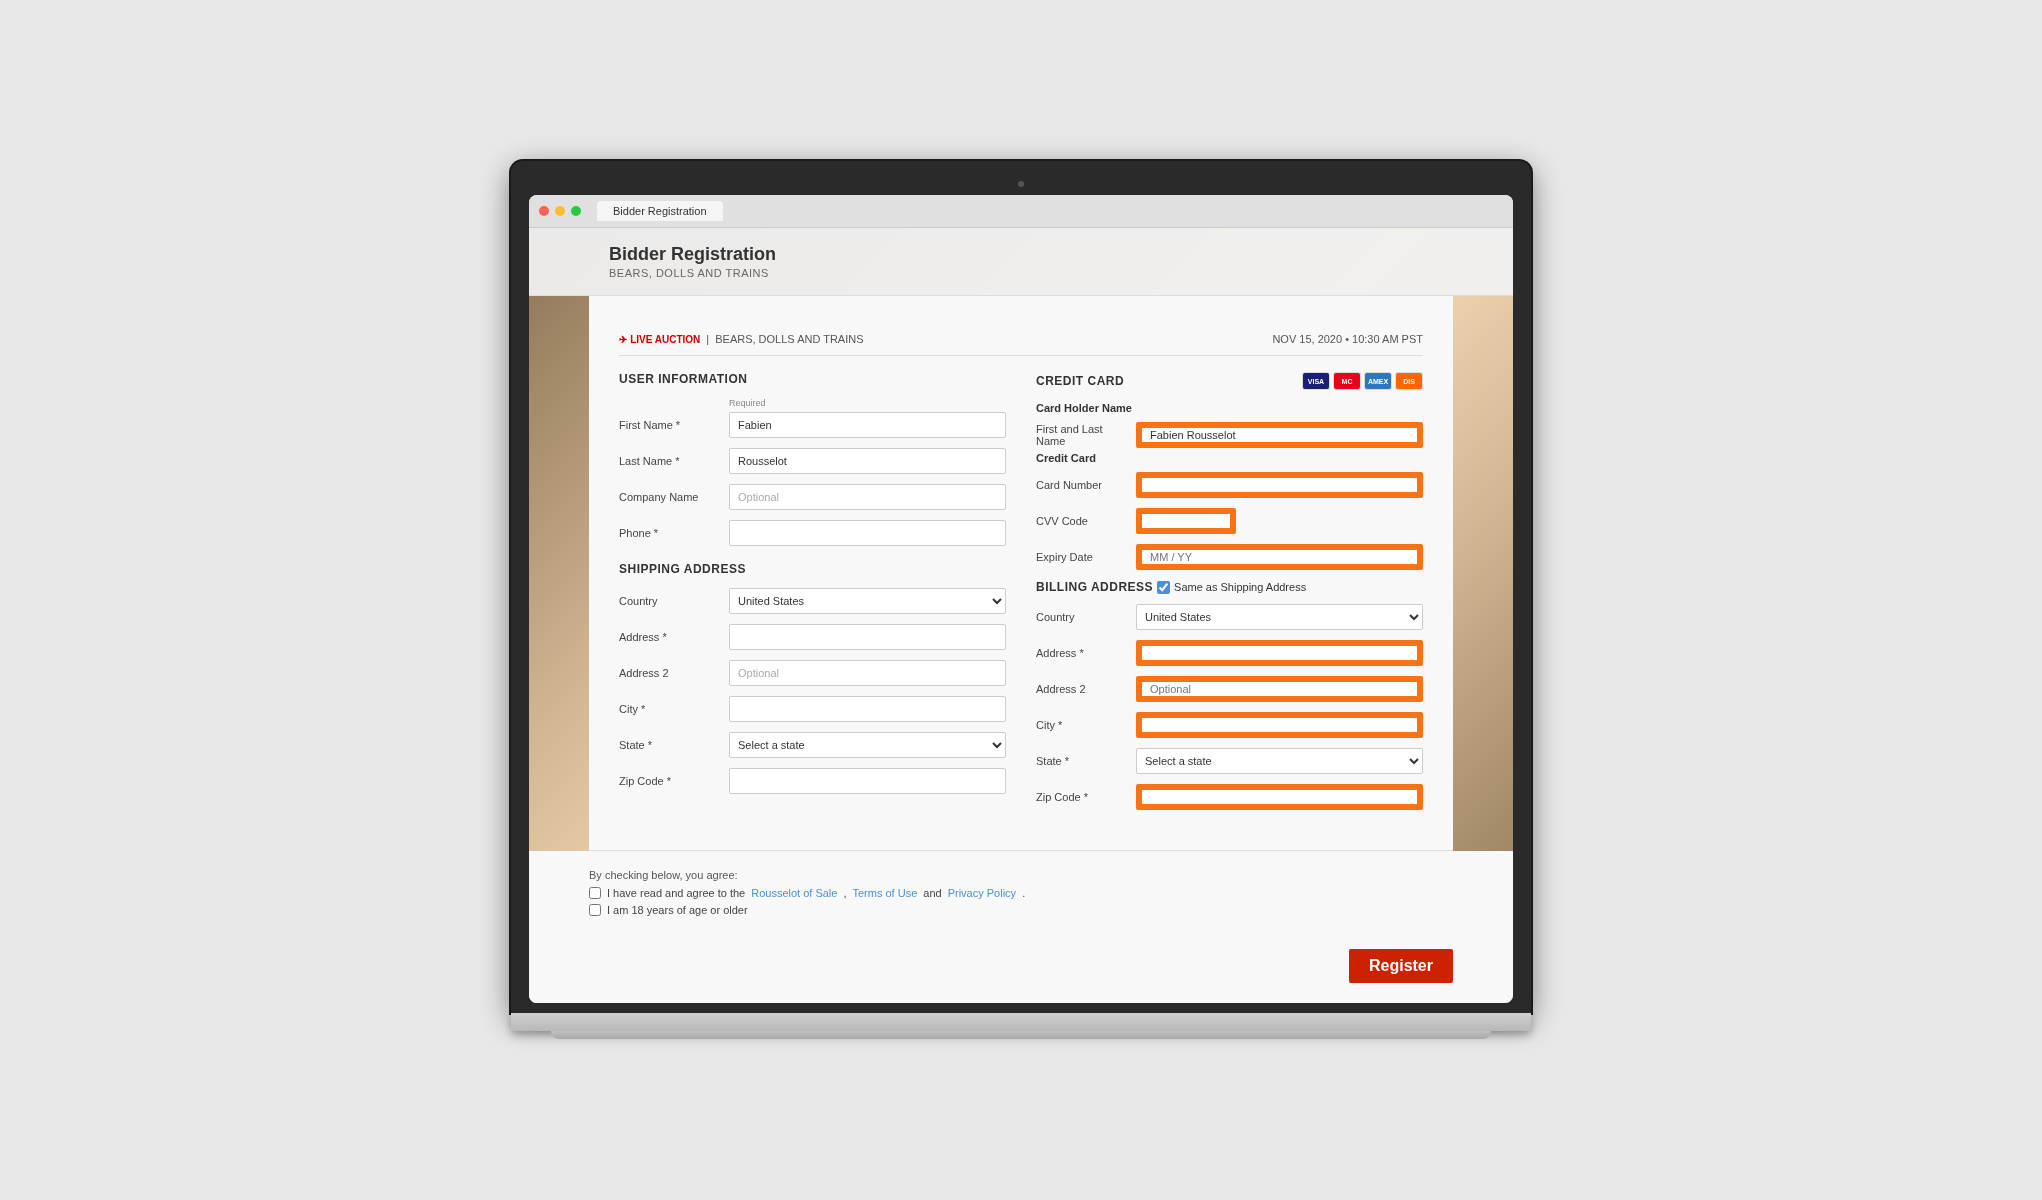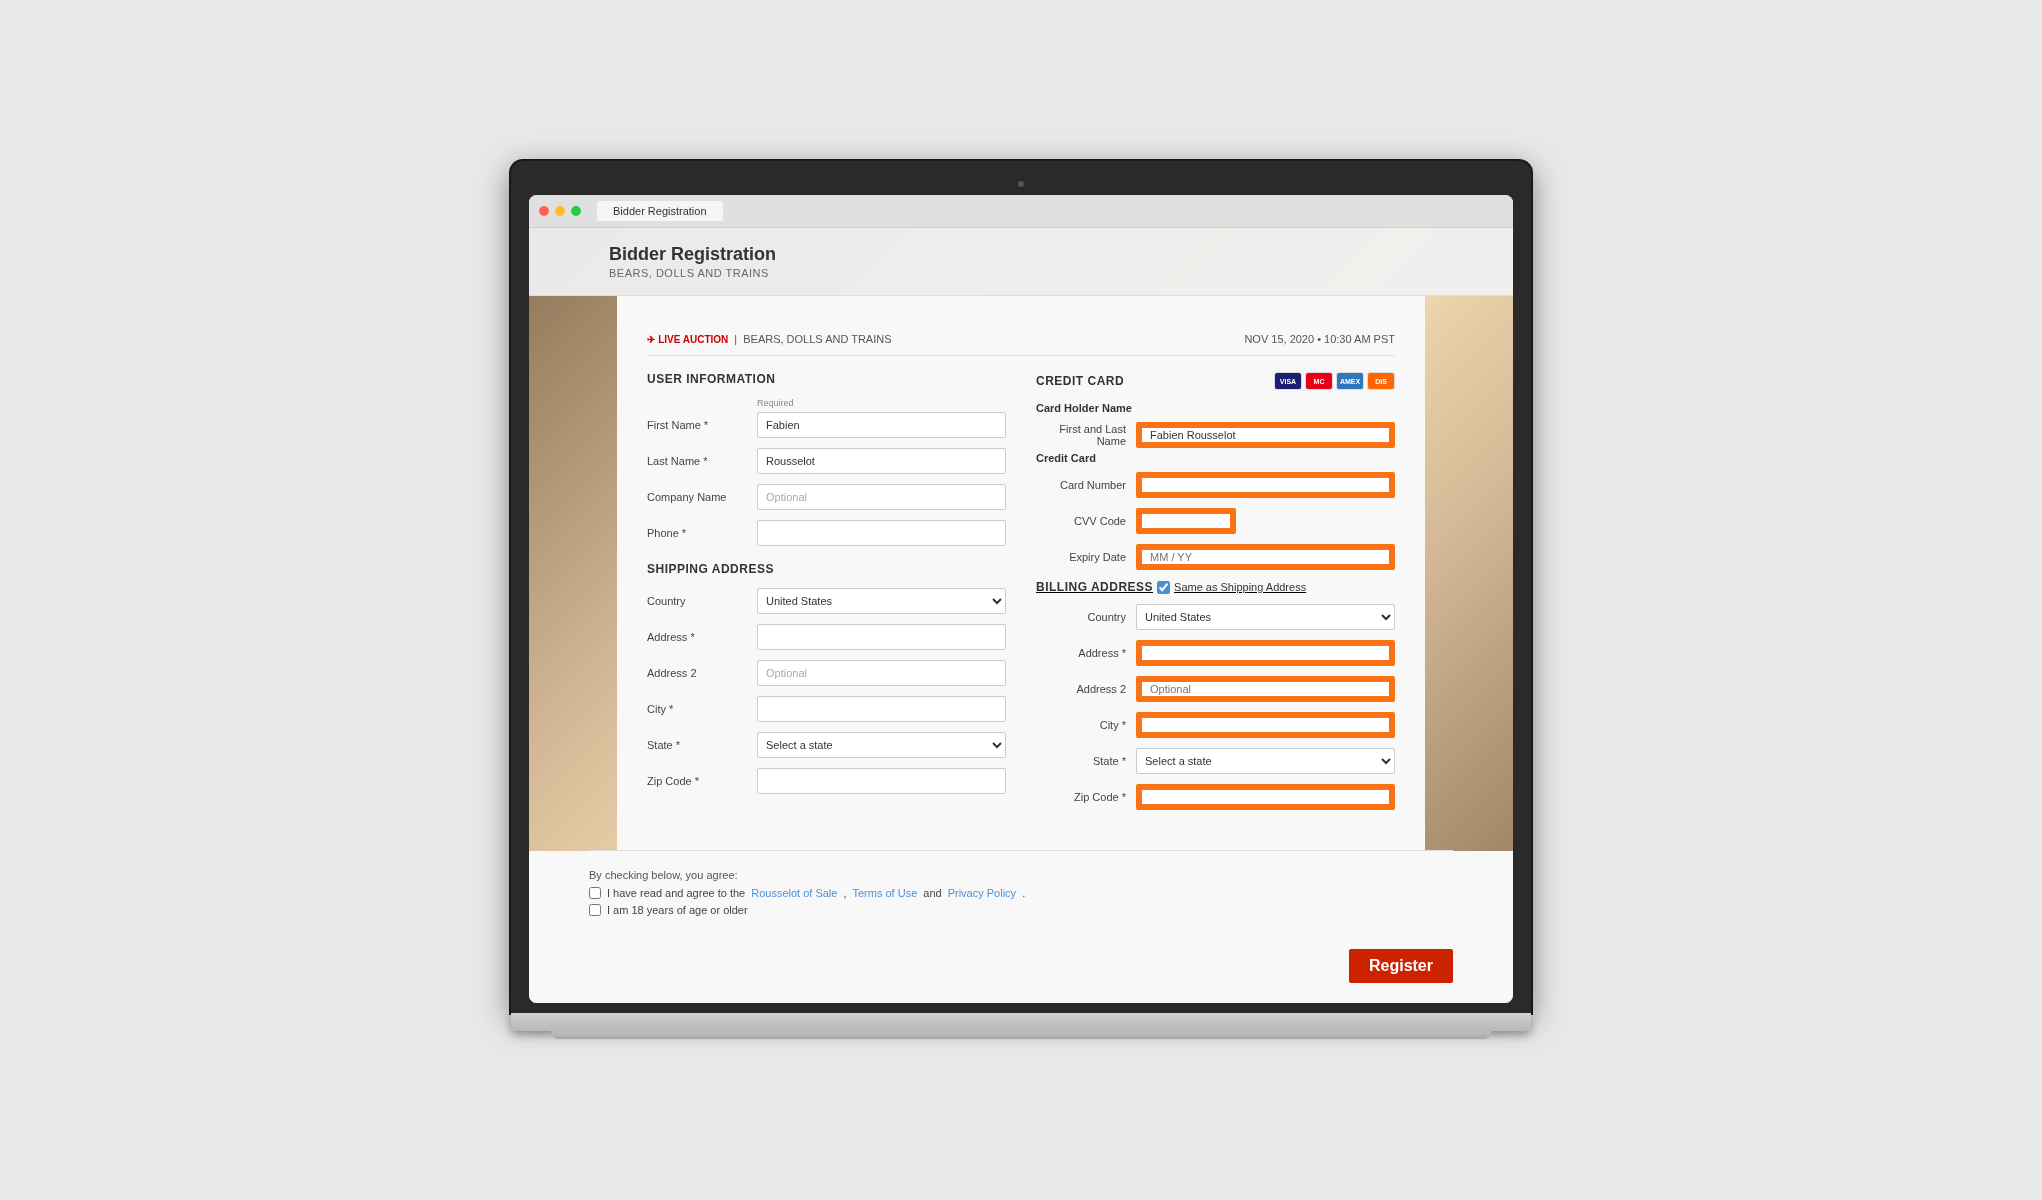--- a/index.html
+++ b/index.html
@@ -96,21 +96,21 @@
     }
     .page-subtitle {
       font-size: 11px;
       color: #666;
       letter-spacing: 0.5px;
     }
 
     
     .content-area {
       background: #f8f8f8;
-      margin: 0 88px;
+      margin: 0 60px;
       padding: 37px 30px 30px;
       min-height: 500px;
     }
 
     
     .top-bar {
       display: flex;
       justify-content: space-between;
       align-items: center;
       margin-bottom: 16px;
@@ -232,21 +232,20 @@
       margin-bottom: 8px;
       margin-top: 4px;
     }
 
     
     .billing-header-row {
       display: flex;
       align-items: center;
       gap: 4px;
       margin-bottom: 10px;
-      text-decoration: underline;
     }
     .billing-checkbox {
       width: 13px;
       height: 13px;
       accent-color: #4a90d9;
     }
     .billing-label {
       font-size: 11px;
       color: #333;
     }
@@ -256,21 +255,20 @@
       margin-bottom: 10px;
       display: flex;
       align-items: center;
       gap: 10px;
     }
     .cc-form-label {
       font-size: 11px;
       color: #444;
       width: 90px;
       flex-shrink: 0;
-      text-align: right;
     }
     .cc-form-input {
       flex: 1;
       height: 26px;
       border: 6px solid #f97316;
       border-radius: 2px;
       padding: 0 8px;
       font-size: 11px;
       color: #333;
       background: #fff;

